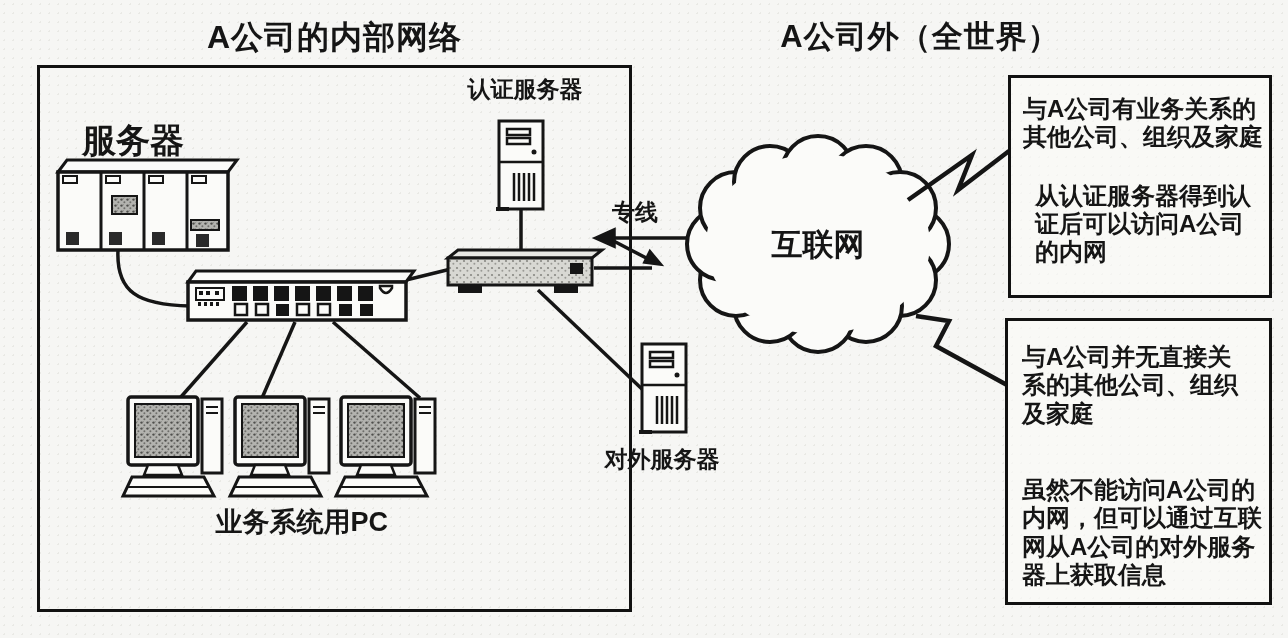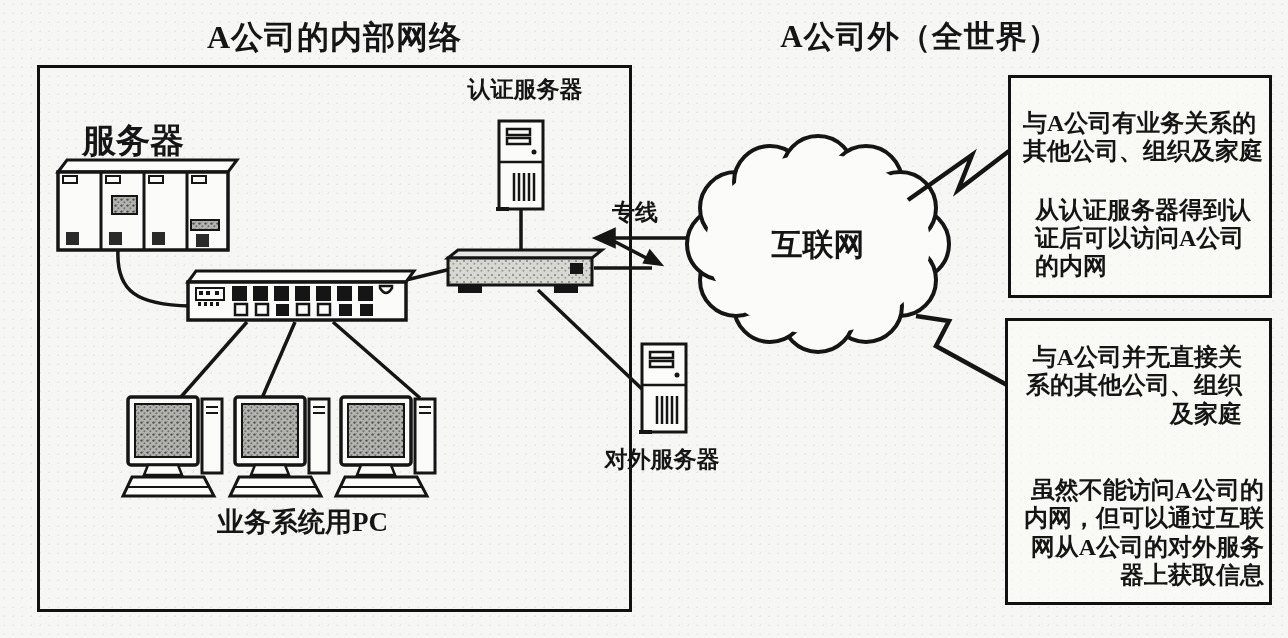--- a/index.html
+++ b/index.html
@@ -1,21 +1,21 @@
 <!DOCTYPE html>
 <html><head>
 <meta charset="utf-8">
 <style>
   html,body{margin:0;padding:0;background:#e8e8e6;}
   .canvas{
     position:relative;width:1288px;height:638px;overflow:hidden;
     background:#f6f6f4;
     background-image:radial-gradient(#e9e9e5 1px, transparent 1px);
     background-size:9px 9px;
-    font-family:Liberation Serif, serif;
+    font-family:Liberation Sans, sans-serif;
     color:#151515;
   }
   .abs{position:absolute;}
   .ttl{font-size:32px;font-weight:700;text-align:center;letter-spacing:1px;}
   .lbl{font-size:23px;font-weight:700;text-align:center;white-space:nowrap;}
   .note{font-size:26px;font-weight:700;white-space:nowrap;line-height:35px;}
   .annot-box{border:3px solid #111;background:rgba(250,250,248,.65);box-sizing:border-box;}
   .annot-box .hd, .annot-box .bd{font-size:24px;font-weight:700;line-height:1.18;word-break:break-all;}
   svg{position:absolute;left:0;top:0;}
   .big-box{border:3px solid #111;box-sizing:border-box;background:transparent;}
@@ -182,23 +182,23 @@
   <div class="abs ttl" style="left:640px;top:16px;width:560px;font-size:31px;">A公司外（全世界）</div>
 
   <div class="abs lbl" style="left:68px;top:118px;width:130px;font-size:34px;">服务器</div>
   <div class="abs lbl" style="left:440px;top:74px;width:170px;">认证服务器</div>
   <div class="abs lbl" style="left:598px;top:197px;width:74px;">专线</div>
   <div class="abs lbl" style="left:762px;top:224px;width:112px;font-size:31px;">互联网</div>
   <div class="abs lbl" style="left:578px;top:444px;width:168px;">对外服务器</div>
   <div class="abs lbl" style="left:178px;top:504px;width:210px;font-size:27px;text-align:right;">业务系统用PC</div>
 
 
-  <div class="abs annot-box" style="left:1008px;top:75px;width:264px;height:223px;padding:31px 6px 0 12px;">
+  <div class="abs annot-box" style="left:1008px;top:75px;width:264px;height:223px;padding:17px 6px 0 12px;">
     <div class="hd" style="width:246px;">与A公司有业务关系的其他公司、组织及家庭</div>
     <div class="bd" style="width:228px;margin:30px 0 0 12px;">从认证服务器得到认证后可以访问A公司的内网</div>
   </div>
 
-  <div class="abs annot-box" style="left:1005px;top:318px;width:267px;height:287px;padding:22px 6px 0 14px;text-align:right;">
+  <div class="abs annot-box" style="left:1005px;top:318px;width:267px;height:287px;padding:22px 6px 0 14px;">
     <div class="hd" style="width:220px;">与A公司并无直接关系的其他公司、组织及家庭</div>
     <div class="bd" style="width:242px;margin:48px 0 12px 0;">虽然不能访问A公司的内网，但可以通过互联网从A公司的对外服务器上获取信息</div>
   </div>
 
 </div>
 
 </body></html>

